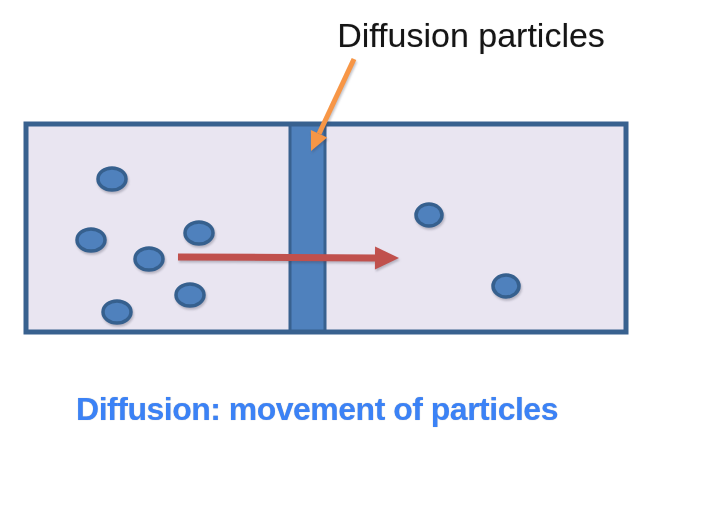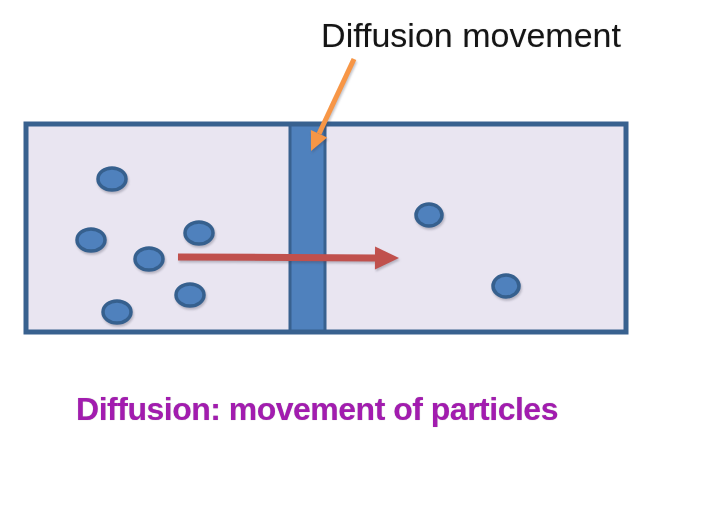--- a/index.html
+++ b/index.html
@@ -36,33 +36,33 @@
   .caption {
     position: absolute;
     left: 17px;
     top: 383px;
     width: 600px;
     text-align: center;
     font-size: 32px;
     font-weight: 600;
     line-height: 52px;
     letter-spacing: -0.5px;
-    color: #a21caf;
+    color: #3b82f6;
     text-shadow: 0 0 1px rgba(0,0,0,0.3);
   }
   .shadowed {
     filter: drop-shadow(1px 2px 1px rgba(60,60,80,0.3));
   }
 </style>
 </head>
 <body>
 
 <div class="canvas">
 
-  <div class="membrane-label">Diffusion movement</div>
+  <div class="membrane-label">Diffusion particles</div>
 
   <svg id="diagram" class="diagram-svg" width="726" height="521" viewBox="0 0 726 521">
       <rect x="26" y="124" width="600" height="208" fill="#E9E5F1"></rect>
       <rect x="290" y="124" width="35" height="208" fill="#4F81BD" stroke="#38618F" stroke-width="3"></rect>
       <g class="shadowed">
         <ellipse cx="112" cy="179" rx="14" ry="11" fill="#4F81BD" stroke="#36608E" stroke-width="3.5"></ellipse>
         <ellipse cx="91" cy="240" rx="14" ry="11" fill="#4F81BD" stroke="#36608E" stroke-width="3.5"></ellipse>
         <ellipse cx="149" cy="259" rx="14" ry="11" fill="#4F81BD" stroke="#36608E" stroke-width="3.5"></ellipse>
         <ellipse cx="199" cy="233" rx="14" ry="11" fill="#4F81BD" stroke="#36608E" stroke-width="3.5"></ellipse>
         <ellipse cx="190" cy="295" rx="14" ry="11" fill="#4F81BD" stroke="#36608E" stroke-width="3.5"></ellipse>

